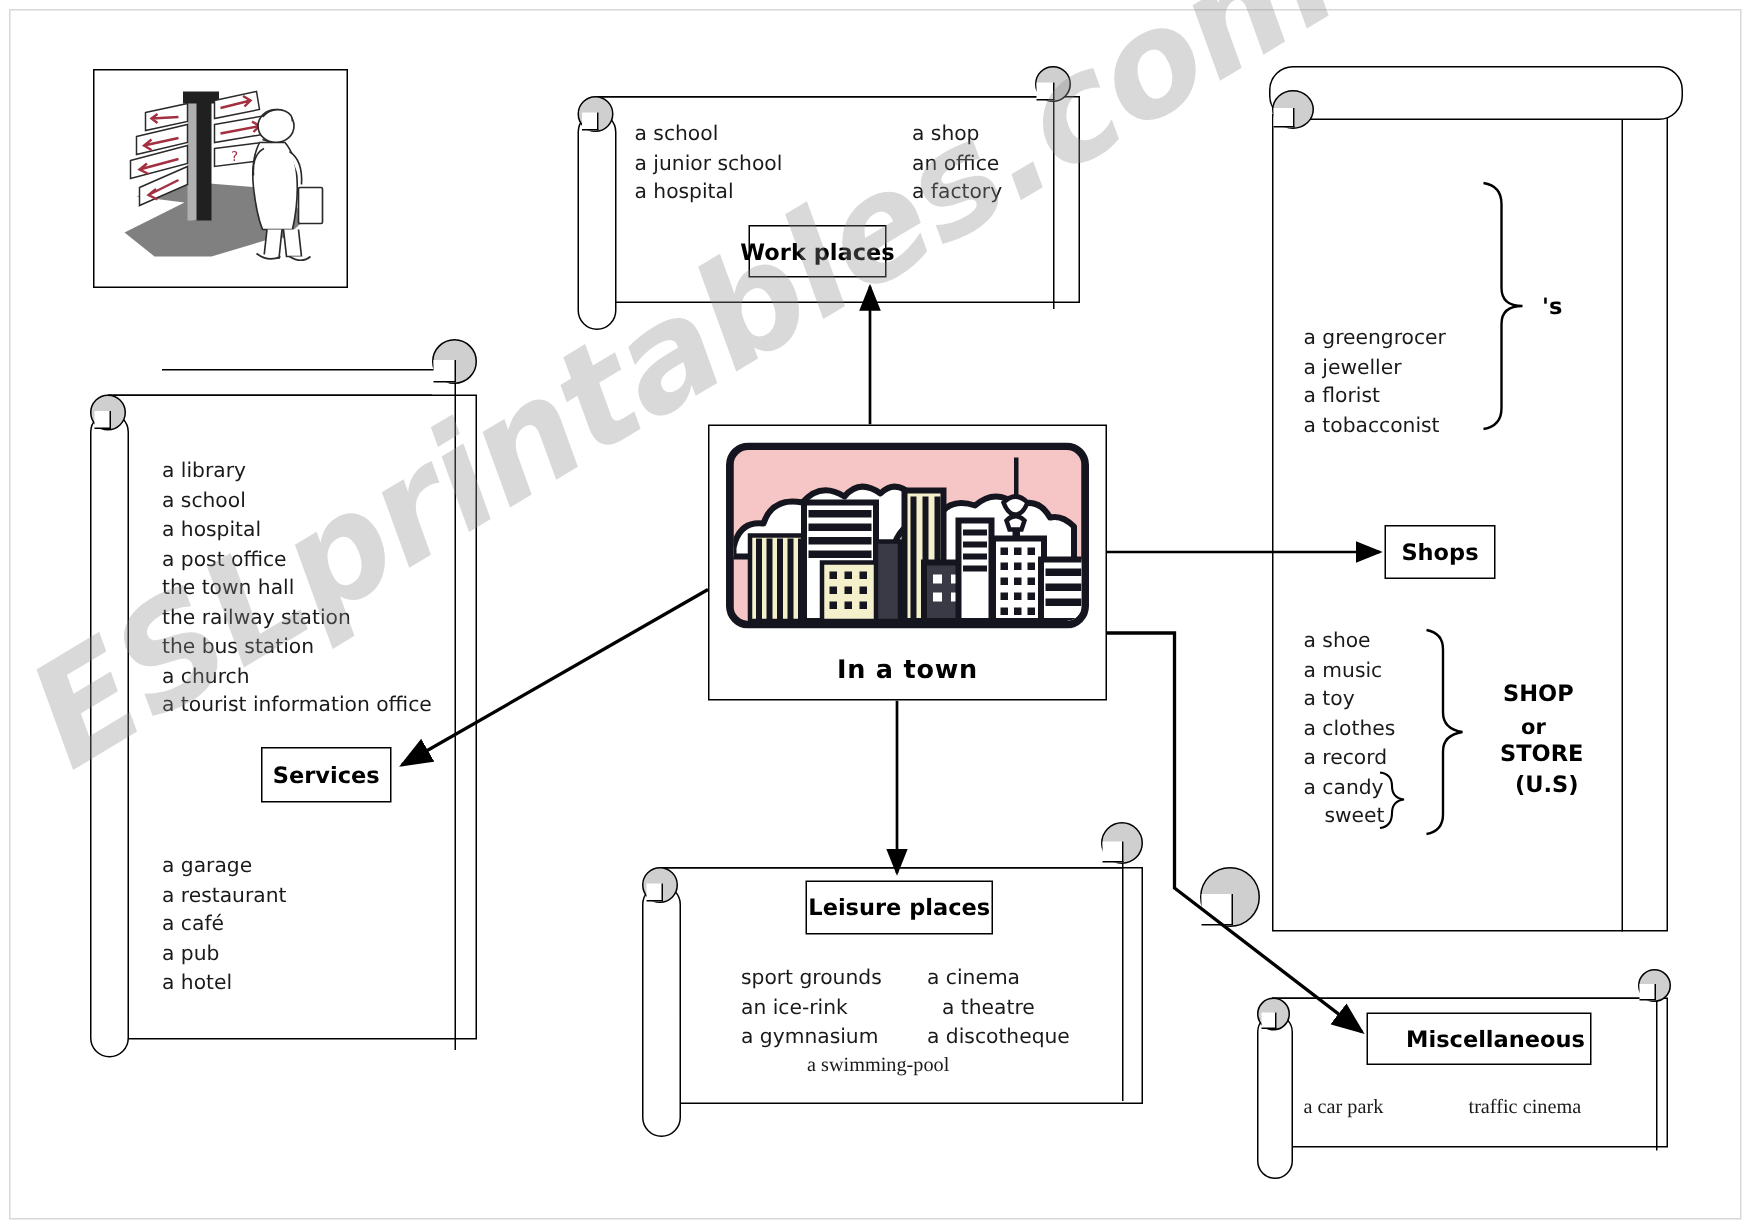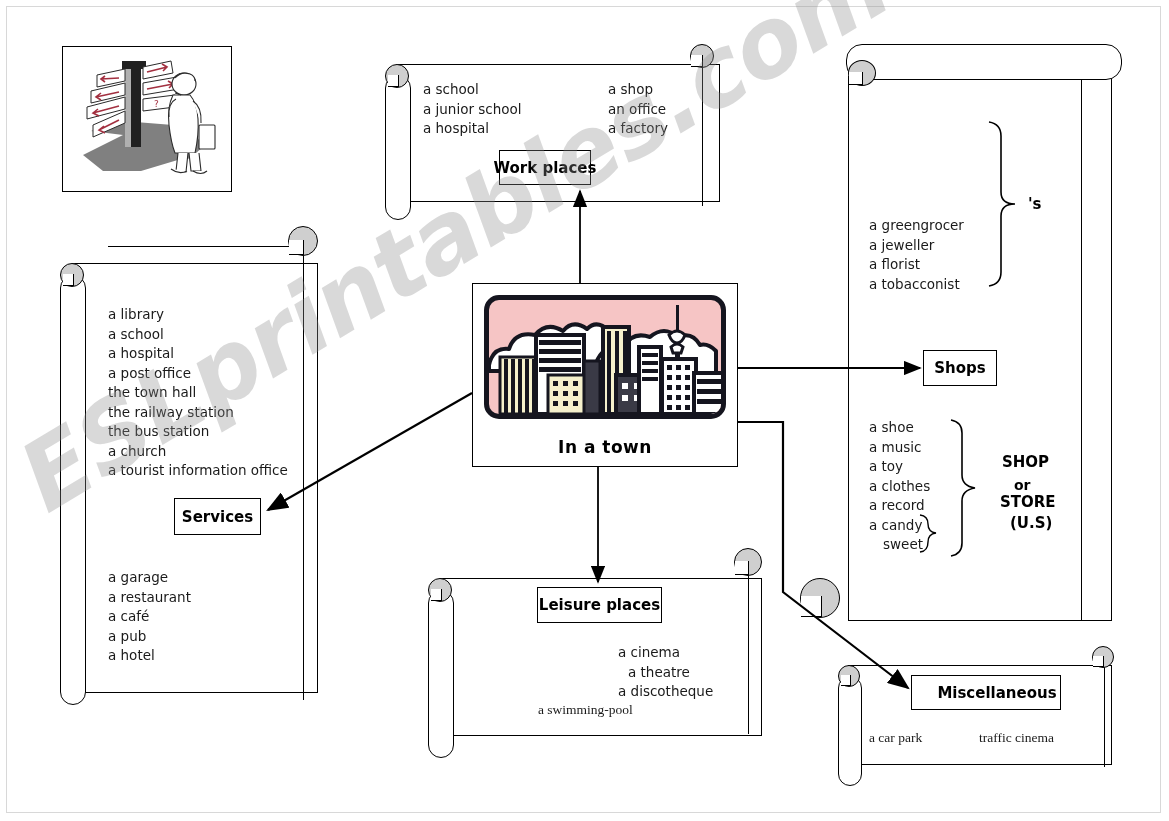--- a/index.html
+++ b/index.html
@@ -370,20 +370,25 @@
     <div class="paper"></div>
   </div>
   <div class="roll-bar-v" style="left:428px; top:590px; width:26px; height:168px;"></div>
   <div class="curl small" style="left:428px; top:578px; width:24px; height:24px;"></div>
   <div class="curl nw" style="left:734px; top:548px; width:28px; height:28px;"></div>
   <div style="position:absolute; left:748px; top:562px; width:1px; height:172px; background:#000; z-index:6;"></div>
   <div style="position:absolute; left:440px; top:578px; width:308px; height:1px; background:#000; z-index:6;"></div>
 
   <div class="label-box" style="left:537px; top:587px; width:125px; height:36px;">Leisure places</div>
 
+  <div class="list" style="left:494px; top:643px;">
+    <div class="li">sport grounds</div>
+    <div class="li">an ice-rink</div>
+    <div class="li">a gymnasium</div>
+  </div>
   <div class="list" style="left:618px; top:643px;">
     <div class="li">a cinema</div>
     <div class="li" style="padding-left:10px;">a theatre</div>
     <div class="li">a discotheque</div>
   </div>
   <div class="item" style="left:538px; top:702px;">a swimming-pool</div>
 
   <div class="scroll" style="left:848px; top:665px; width:264px; height:100px;">
     <div class="paper"></div>
   </div>

